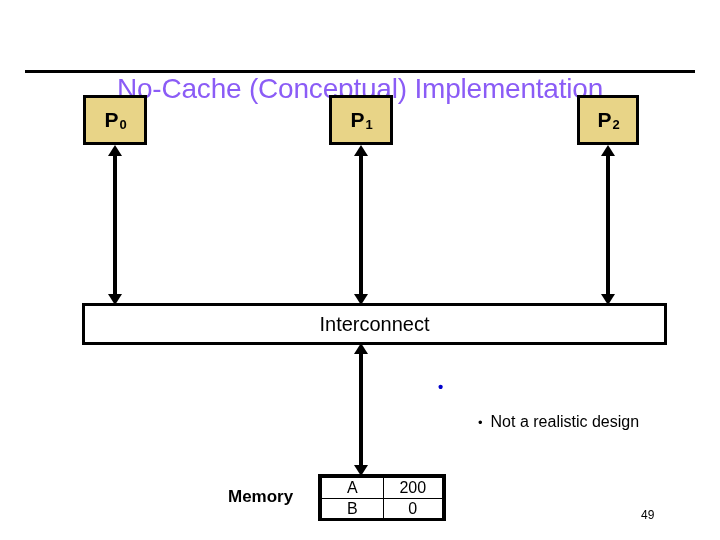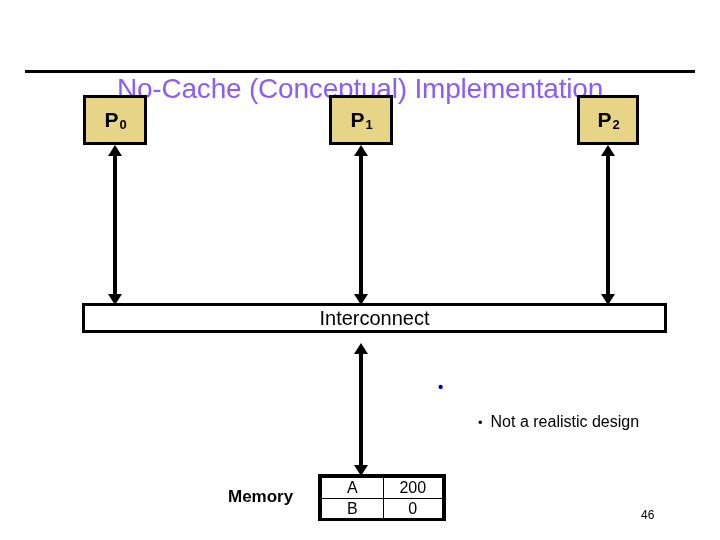--- a/index.html
+++ b/index.html
@@ -103,21 +103,21 @@
   #arrow-p1 { left: 353px; top: 145px; height: 160px; }
   #arrow-p2 { left: 600px; top: 145px; height: 160px; }
   #arrow-mem { left: 353px; top: 343px; height: 133px; }
 
   
   .interconnect {
     position: absolute;
     left: 82px;
     top: 303px;
     width: 585px;
-    height: 30px;
+    height: 42px;
     border: 3px solid #000000;
     box-sizing: border-box;
     background: #ffffff;
     display: flex;
     align-items: center;
     justify-content: center;
     font-size: 20px;
     color: #000000;
   }
 
@@ -264,15 +264,15 @@
         <td>200</td>
       </tr>
       <tr>
         <td class="addr">B</td>
         <td>0</td>
       </tr>
     </tbody>
       </table>
   </div>
 
-  <div class="page-num">46</div>
+  <div class="page-num">49</div>
 
 </div>
 
 </body></html>

